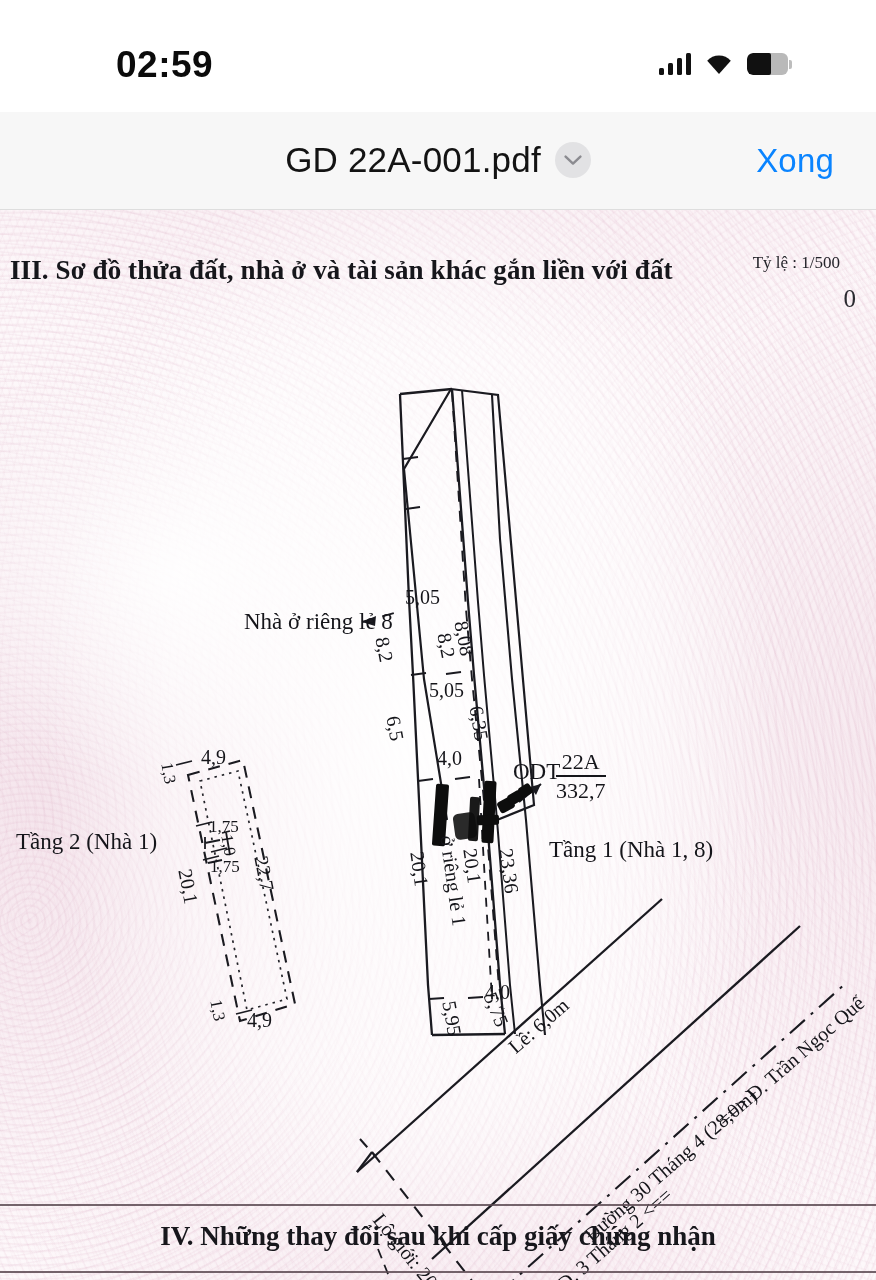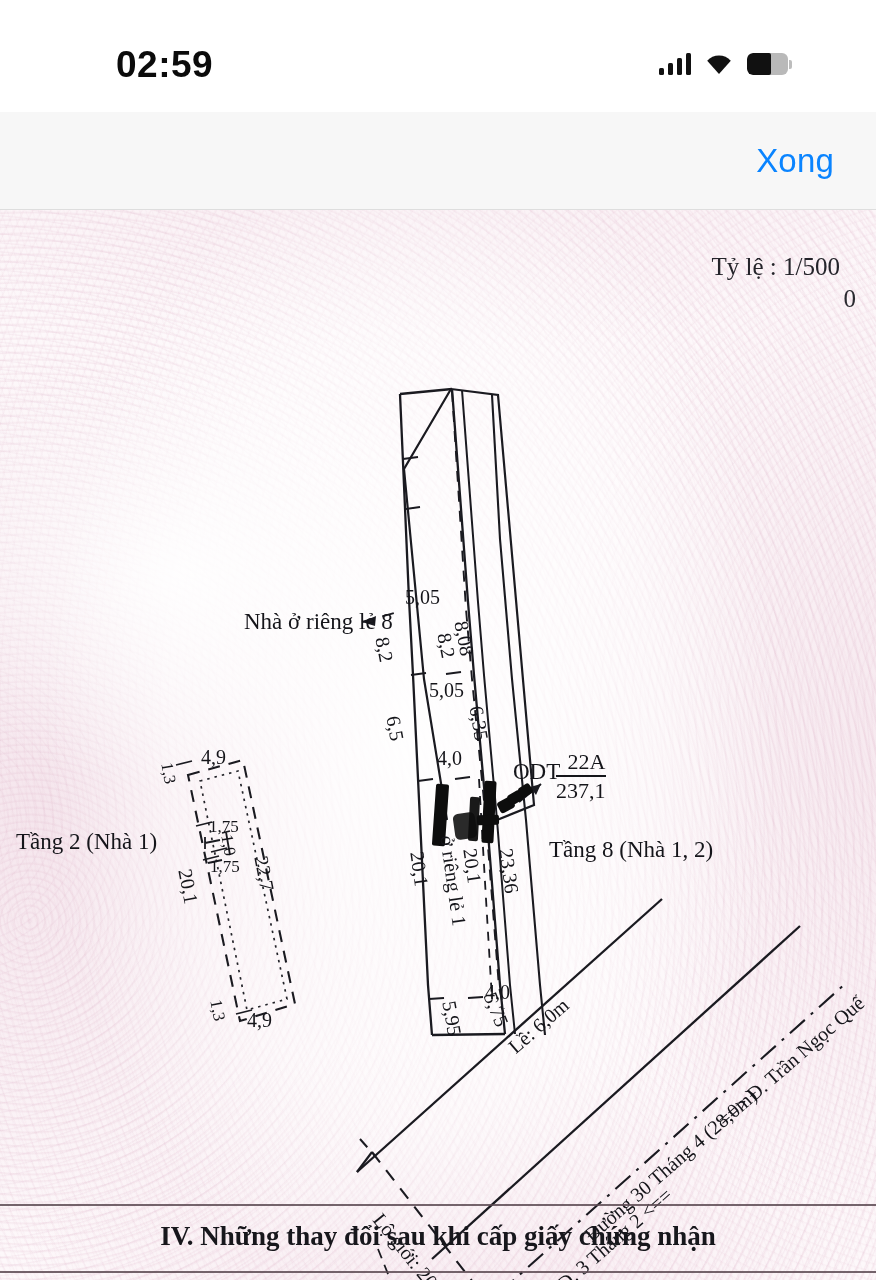--- a/index.html
+++ b/index.html
@@ -95,21 +95,21 @@
 
   .doc-head{
     position:absolute;left:10px;top:46px;
     font-family:"Liberation Serif",serif;
     font-size:27px;font-weight:700;color:#16161b;letter-spacing:.1px;
     white-space:nowrap;
   }
   .doc-scale{
     position:absolute;right:36px;top:44px;
     font-family:"Liberation Serif",serif;
-    font-size:25px;font-weight:400;color:#24242a;white-space:nowrap;
+    font-size:17px;font-weight:400;color:#24242a;white-space:nowrap;
   }
   .doc-scale-sub{
     position:absolute;right:20px;top:76px;
     font-family:"Liberation Serif",serif;
     font-size:25px;font-weight:400;color:#2a2a30;
   }
 
   .doc-rule{
     position:absolute;left:0;width:876px;height:0;
     border-top:2px solid #5c4a52;opacity:.85;
@@ -159,28 +159,37 @@
           </svg>
       </span>
       <span style="display:flex;align-items:center;">
         <span class="batt"></span>
           <span class="batt-cap"></span>
       </span>
     </div>
   </div>
 
   <div class="navbar">
+    <div class="nav-title-wrap">
+      <span class="nav-title">GD 22A-001.pdf</span>
+      <span class="nav-chev">
+        <svg width="18" height="11" viewBox="0 0 18 11">
+            <path d="M1.6 1.6 L9 8.6 L16.4 1.6" fill="none" stroke="#8b8b90" stroke-width="2.4" stroke-linecap="round" stroke-linejoin="round"></path>
+          </svg>
+      </span>
+    </div>
     <div class="nav-done">Xong</div>
   </div>
 
   <div class="doc">
     <div class="guilloche"></div>
     <div class="guilloche2"></div>
     <div class="glare"></div>
 
+    <div class="doc-head">III. Sơ đồ thửa đất, nhà ở và tài sản khác gắn liền với đất</div>
     <div class="doc-scale">Tỷ lệ : 1/500</div>
     <div class="doc-scale-sub">0</div>
 
     <div class="plan">
       <svg width="876" height="1071" viewBox="0 0 876 1071">
 
         <path d="M451,180 L498,186 L534,596 L497,611" fill="none" stroke="#1a1a20" stroke-width="2.2" stroke-linejoin="miter"></path>
 
         <path d="M451,180 L404,260 L424,470 L447,611" fill="none" stroke="#1a1a20" stroke-width="2.2"></path>
 
@@ -296,27 +305,27 @@
       <div class="lbl md" style="left:481px;top:638px;transform:rotate(82deg);">20,1</div>
       <div class="lbl md" style="left:517px;top:638px;transform:rotate(82deg);">23,36</div>
       <div class="lbl md" style="left:458px;top:625px;transform:rotate(82deg);">ở riêng lẻ 1</div>
 
       <div class="lbl md" style="left:485px;top:772px;">4,0</div>
       <div class="lbl md" style="left:460px;top:790px;transform:rotate(80deg);">5,95</div>
       <div class="lbl md" style="left:500px;top:780px;transform:rotate(68deg);">5,75</div>
 
       <div class="lbl lg" style="left:513px;top:550px;">ODT</div>
       <div style="position:absolute;left:556px;top:542px;text-align:center;font-family:'Liberation Serif',serif;color:#15151a;">
-        <div style="font-size:22px;line-height:22px;text-align:right;">22A</div>
+        <div style="font-size:22px;line-height:22px;">22A</div>
         <div style="height:2px;background:#15151a;margin:2px 0;"></div>
-        <div style="font-size:22px;line-height:23px;">237,1</div>
+        <div style="font-size:22px;line-height:23px;">332,7</div>
       </div>
 
       <div class="lbl lg" style="left:16px;top:620px;">Tầng 2 (Nhà 1)</div>
-      <div class="lbl lg" style="left:549px;top:628px;">Tầng 8 (Nhà 1, 2)</div>
+      <div class="lbl lg" style="left:549px;top:628px;">Tầng 1 (Nhà 1, 8)</div>
 
       <div class="lbl md" style="left:201px;top:537px;">4,9</div>
       <div class="lbl sm" style="left:176px;top:552px;transform:rotate(80deg);">1,3</div>
       <div class="lbl sm" style="left:209px;top:608px;">1,75</div>
       <div class="lbl sm" style="left:236px;top:624px;transform:rotate(80deg);">1,0</div>
       <div class="lbl sm" style="left:210px;top:648px;">1,75</div>
       <div class="lbl md" style="left:196px;top:658px;transform:rotate(79deg);">20,1</div>
       <div class="lbl md" style="left:272px;top:645px;transform:rotate(79deg);">22,7</div>
       <div class="lbl sm" style="left:225px;top:789px;transform:rotate(79deg);">1,3</div>
       <div class="lbl md" style="left:247px;top:800px;">4,9</div>

